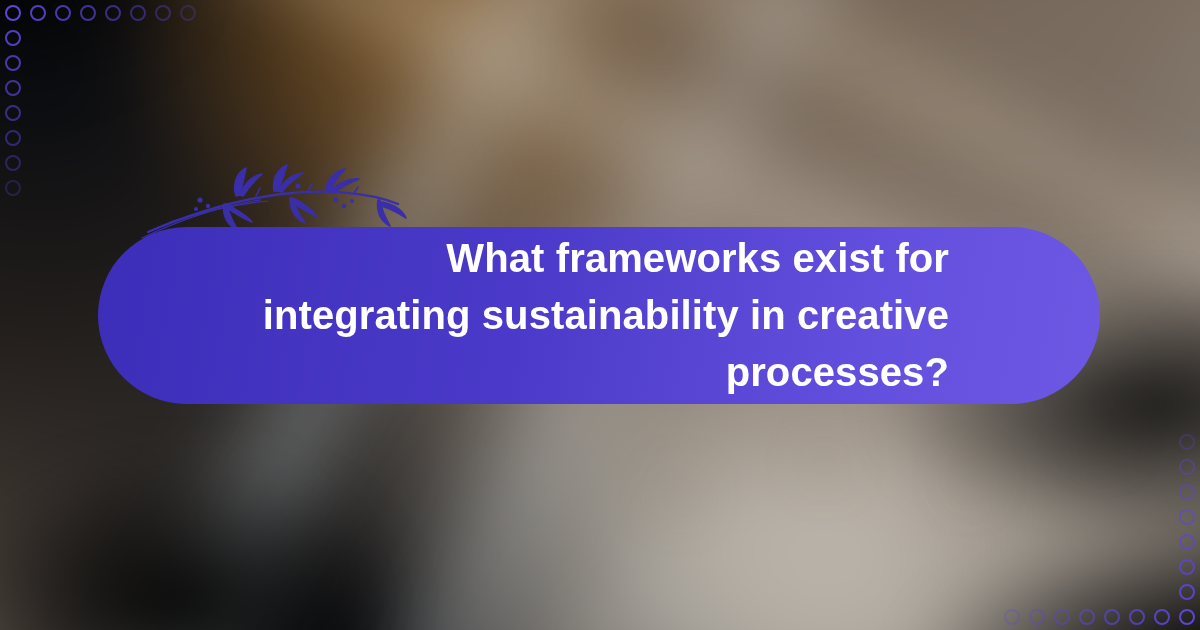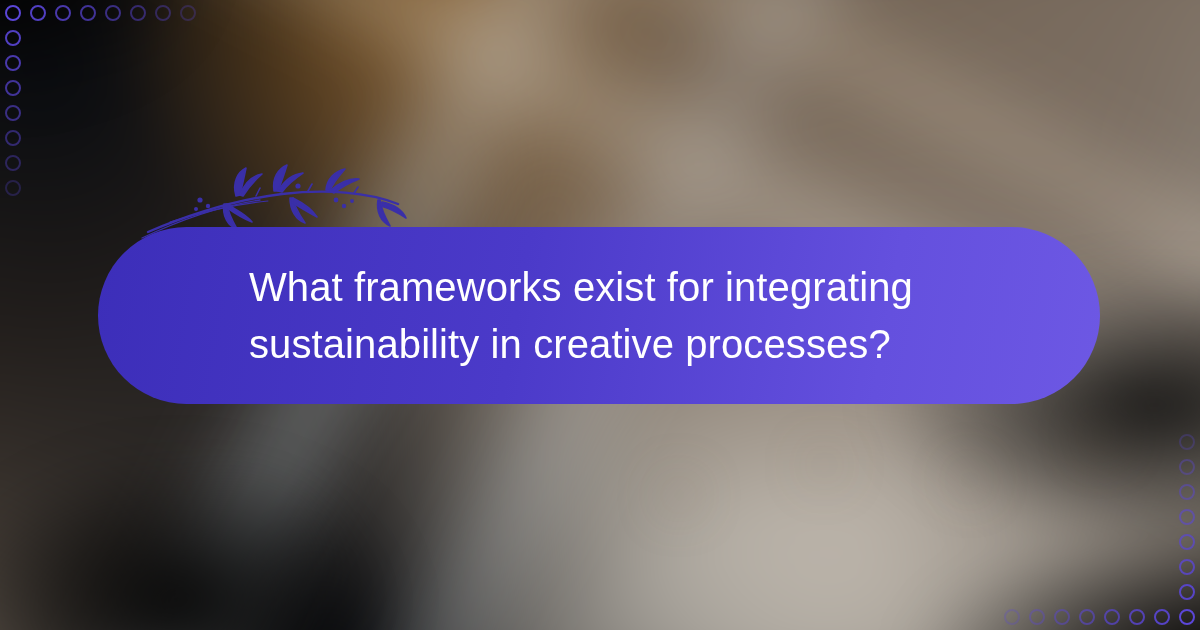--- a/index.html
+++ b/index.html
@@ -85,24 +85,24 @@
     height: 177px;
     border-radius: 90px;
     background: linear-gradient(100deg, #3c2eb9 0%, #4b3ac9 42%, #6450de 78%, #6d58e4 100%);
     display: flex;
     align-items: center;
     justify-content: center;
   }
   #headline {
     margin: 0;
     width: 700px;
-    text-align: left;
+    text-align: right;
     color: #ffffff;
     font-size: 40px;
-    font-weight: 400;
+    font-weight: 700;
     line-height: 1.42;
     letter-spacing: .1px;
   }
 </style>
 </head>
 <body>
 
 <div id="stage">
 
   <div class="bg-layer bg-base"></div>

